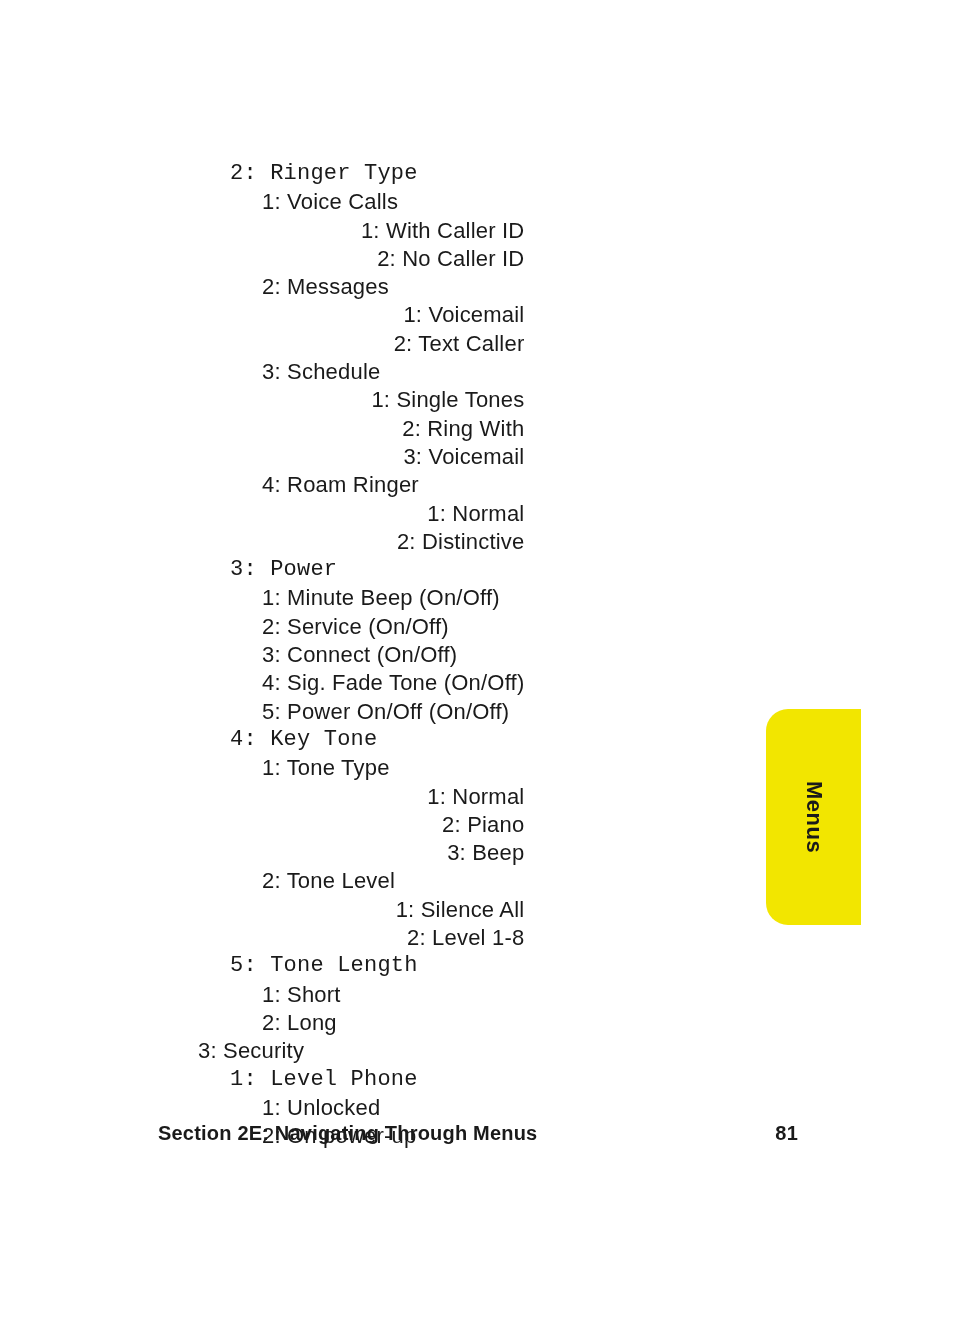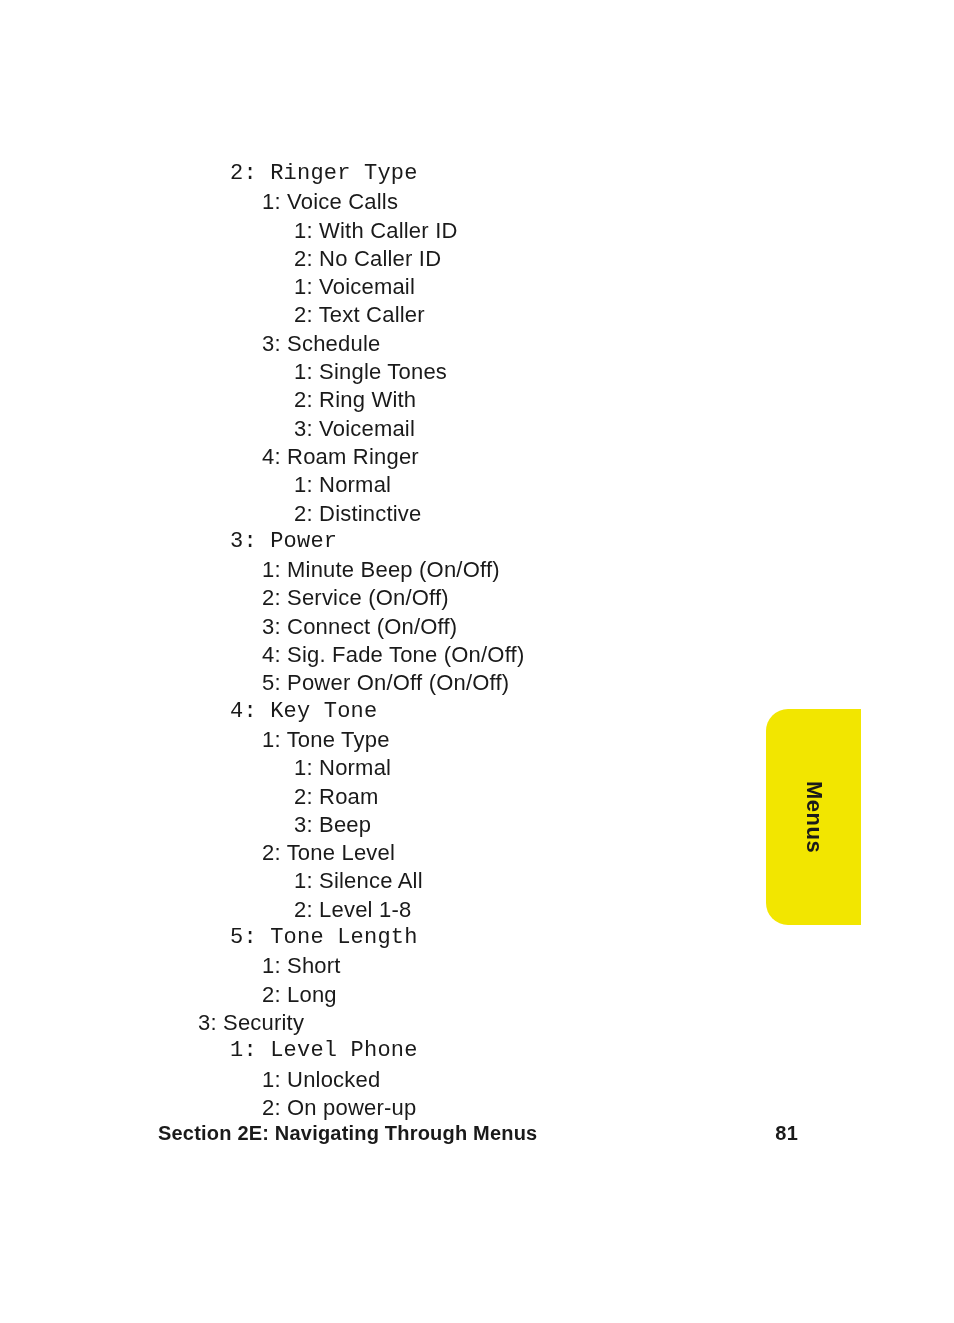--- a/index.html
+++ b/index.html
@@ -17,21 +17,21 @@
     position: absolute;
     left: 198px;
     top: 160px;
     font-size: 22px;
     line-height: 28.3px;
     letter-spacing: 0.2px;
   }
   .i0 { margin-left: 0px; }
   .i1 { margin-left: 32px; font-family: Liberation Mono, monospace; }
   .i2 { margin-left: 64px; }
-  .i3 { margin-left: 96px; }
+  .i3 { margin-left: 96px; text-align: right; }
   .footer {
     position: absolute;
     left: 158px;
     top: 1122px;
     width: 640px;
     font-size: 20px;
     font-weight: 700;
     letter-spacing: 0.2px;
     display: flex;
     justify-content: space-between;
@@ -59,39 +59,40 @@
   }
 </style>
 </head>
 <body>
 
 <div class="content" id="menu-list">
     <div class="i1">2: Ringer Type</div>
     <div class="i2">1: Voice Calls</div>
     <div class="i3">1: With Caller ID</div>
     <div class="i3">2: No Caller ID</div>
+    <div class="i2">2: Messages</div>
     <div class="i3">1: Voicemail</div>
     <div class="i3">2: Text Caller</div>
     <div class="i2">3: Schedule</div>
     <div class="i3">1: Single Tones</div>
     <div class="i3">2: Ring With</div>
     <div class="i3">3: Voicemail</div>
     <div class="i2">4: Roam Ringer</div>
     <div class="i3">1: Normal</div>
     <div class="i3">2: Distinctive</div>
     <div class="i1">3: Power</div>
     <div class="i2">1: Minute Beep (On/Off)</div>
     <div class="i2">2: Service (On/Off)</div>
     <div class="i2">3: Connect (On/Off)</div>
     <div class="i2">4: Sig. Fade Tone (On/Off)</div>
     <div class="i2">5: Power On/Off (On/Off)</div>
     <div class="i1">4: Key Tone</div>
     <div class="i2">1: Tone Type</div>
     <div class="i3">1: Normal</div>
-    <div class="i3">2: Roam</div>
+    <div class="i3">2: Piano</div>
     <div class="i3">3: Beep</div>
     <div class="i2">2: Tone Level</div>
     <div class="i3">1: Silence All</div>
     <div class="i3">2: Level 1-8</div>
     <div class="i1">5: Tone Length</div>
     <div class="i2">1: Short</div>
     <div class="i2">2: Long</div>
     <div class="i0">3: Security</div>
     <div class="i1">1: Level Phone</div>
     <div class="i2">1: Unlocked</div>

